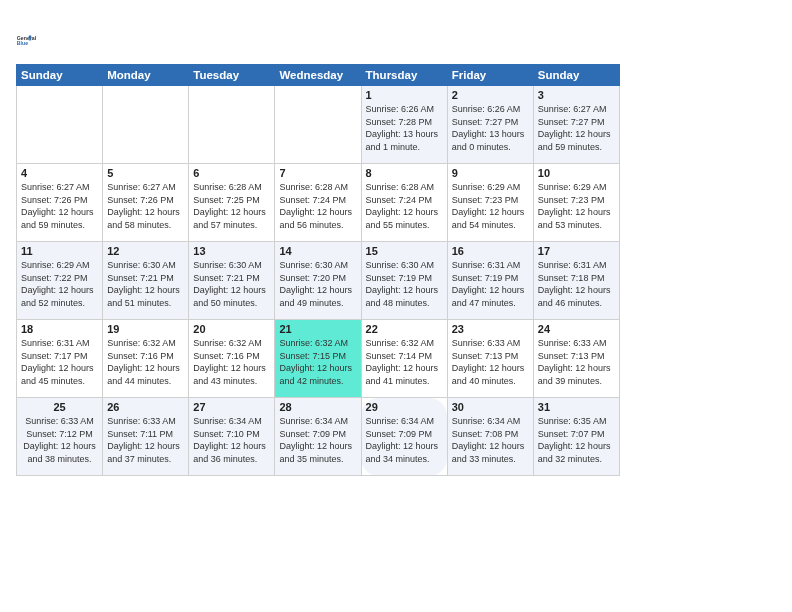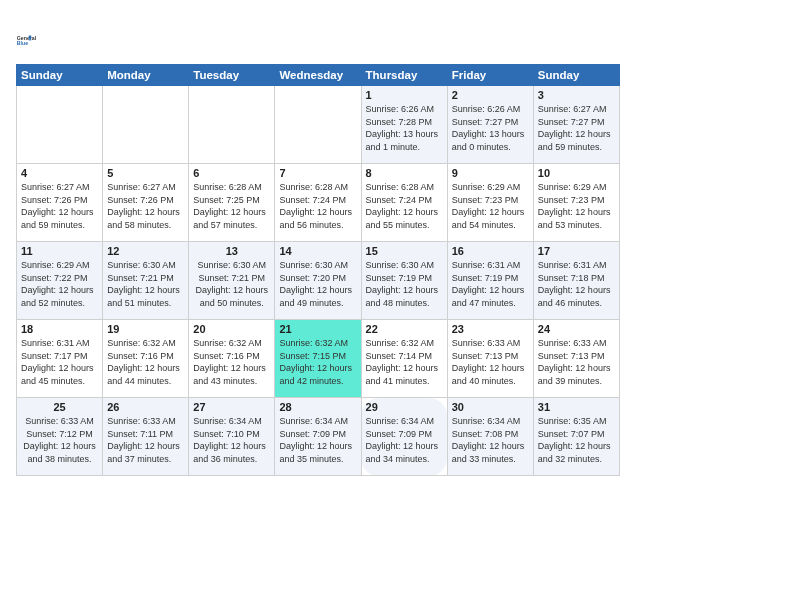--- a/index.html
+++ b/index.html
@@ -176,21 +176,21 @@
         </tr>
         <tr>
           <td style="background-color: rgb(240, 244, 250);">
             <span class="day-number">11</span>
             <div class="day-info">Sunrise: 6:29 AM<br>Sunset: 7:22 PM<br>Daylight: 12 hours<br>and 52 minutes.</div>
           </td>
           <td style="background-color: rgb(240, 244, 250);">
             <span class="day-number">12</span>
             <div class="day-info">Sunrise: 6:30 AM<br>Sunset: 7:21 PM<br>Daylight: 12 hours<br>and 51 minutes.</div>
           </td>
-          <td style="background-color: rgb(240, 244, 250); text-align: center;">
+          <td style="background-color: rgb(240, 244, 250);">
             <span class="day-number">13</span>
             <div class="day-info">Sunrise: 6:30 AM<br>Sunset: 7:21 PM<br>Daylight: 12 hours<br>and 50 minutes.</div>
           </td>
           <td style="background-color: rgb(240, 244, 250); margin-left: 28px;">
             <span class="day-number">14</span>
             <div class="day-info">Sunrise: 6:30 AM<br>Sunset: 7:20 PM<br>Daylight: 12 hours<br>and 49 minutes.</div>
           </td>
           <td style="background-color: rgb(240, 244, 250);">
             <span class="day-number">15</span>
             <div class="day-info">Sunrise: 6:30 AM<br>Sunset: 7:19 PM<br>Daylight: 12 hours<br>and 48 minutes.</div>

